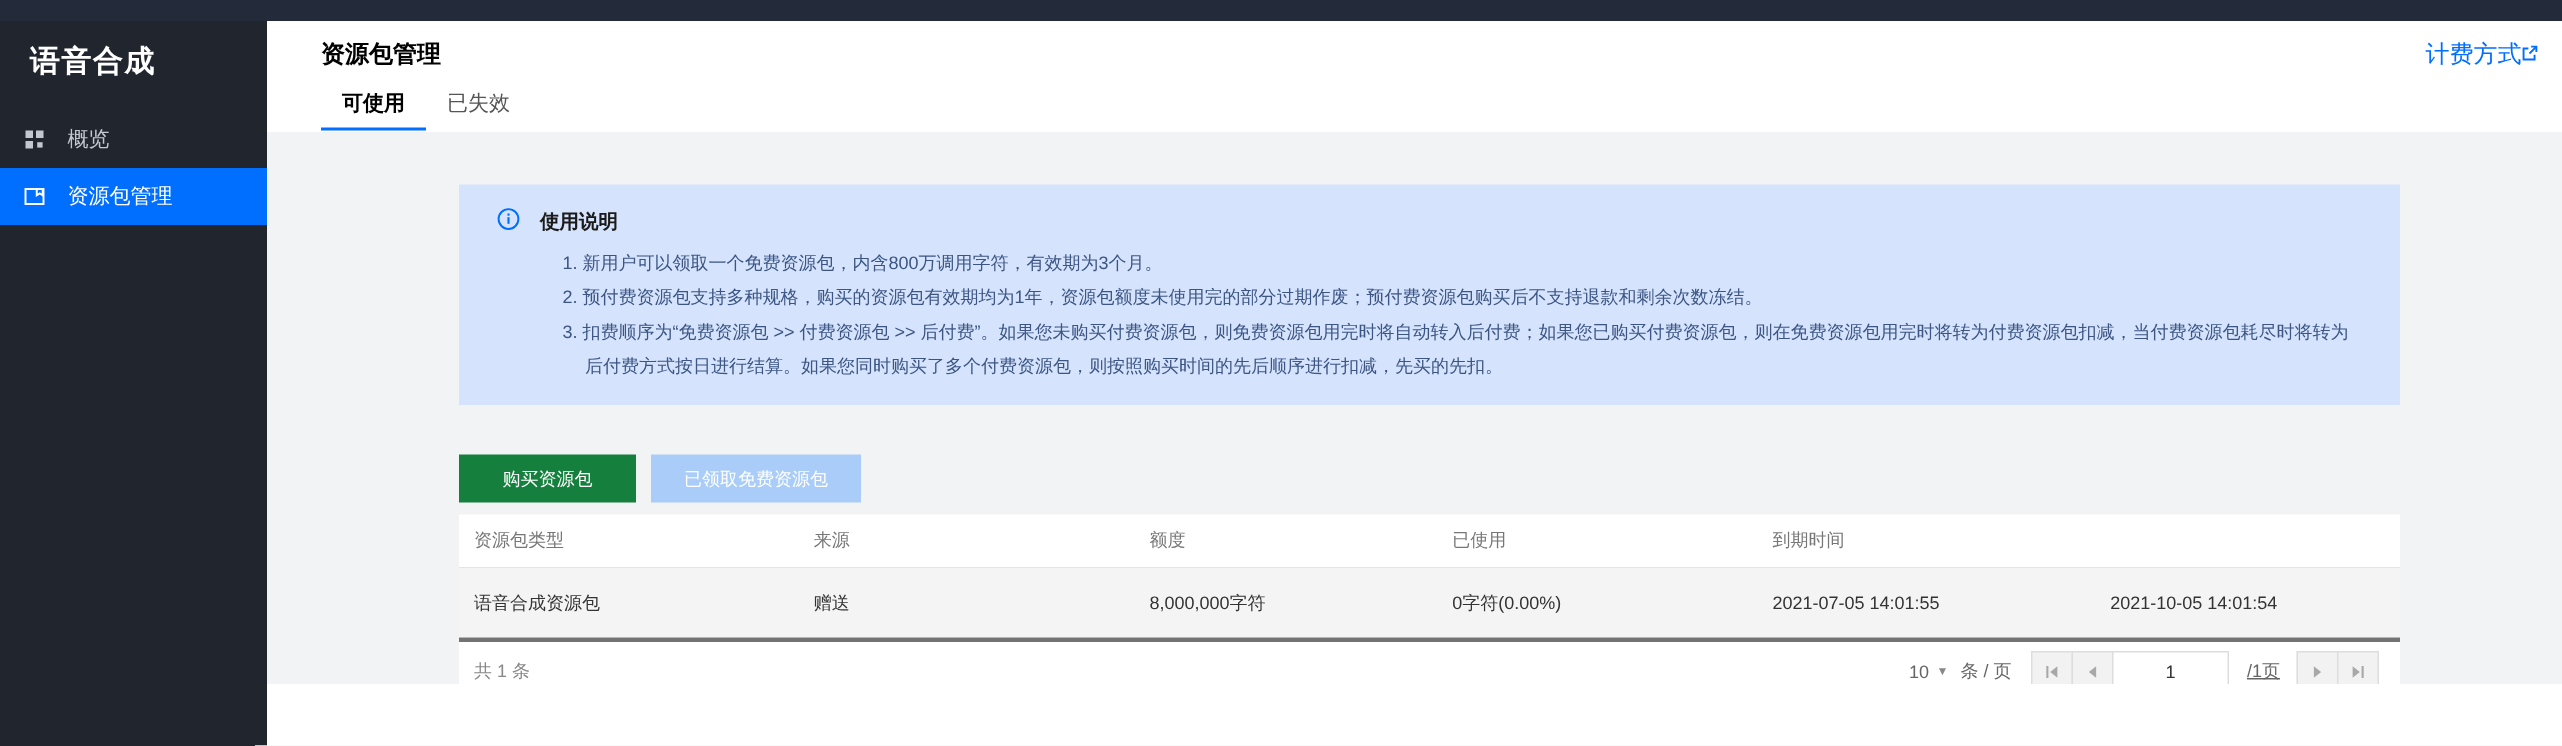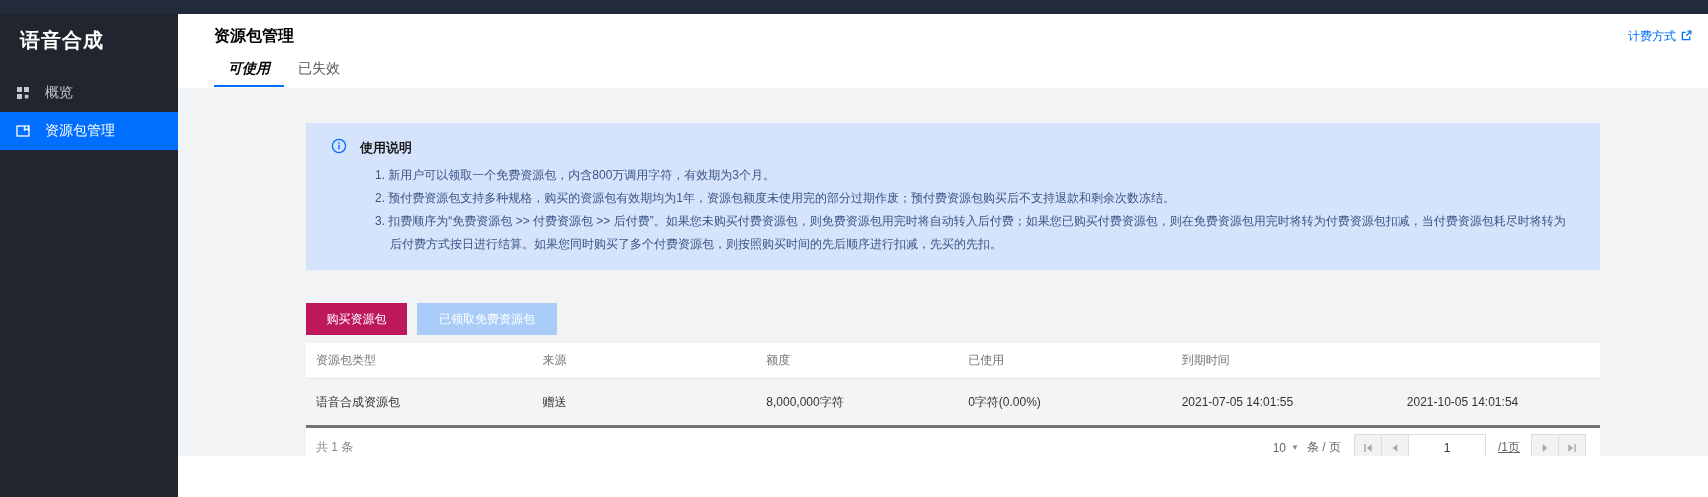--- a/index.html
+++ b/index.html
@@ -18,40 +18,40 @@
               color:#c3c7cf; font-size:14px; cursor:pointer; }
   .nav-item.active { background:#006eff; color:#fff; }
   .nav-icon { width:14px; height:14px; display:inline-flex; }
   .nav-icon svg { display:block; }
 
   
   .content { flex:1; display:flex; flex-direction:column; min-width:0; }
   .content-header { background:#fff; padding:0 16px 0 36px; height:74px; }
   .header-row { display:flex; justify-content:space-between; align-items:center; padding-top:12px; }
   .page-title { font-size:16px; font-weight:bold; color:#000; }
-  .billing-link { color:#006eff; font-size:12px; display:flex; align-items:center; gap:5px; cursor:pointer; text-decoration:none; }
+  .billing-link { color:#006eff; font-size:16px; display:flex; align-items:center; cursor:pointer; text-decoration:none; }
   .tabs { display:flex; margin-top:5px; }
   .tab { padding:8px 14px 7px; font-size:14px; color:#555; cursor:pointer; border-bottom:2px solid transparent; }
-  .tab.active { color:#000; font-weight:bold; border-bottom-color:#006eff;font-style:italic; }
+  .tab.active { color:#000; font-weight:bold; border-bottom-color:#006eff; }
 
   .content-body { background:#f2f3f5; height:368px; }
   .bottom-strip { background:#fff; flex:1; }
   .column { width:1294px; margin-left:128px; }
 
   
   .notice { background:#d5e4fc; margin-top:35px; padding:15px 24px 14px 25px; }
   .notice-head { display:flex; align-items:center; gap:13px; margin-bottom:7px; }
   .notice-title { font-weight:bold; color:#1a1a1a; font-size:13px; }
   .notice-list { padding-left:44px; }
   .notice-item { line-height:23px; color:#3c5584; padding-left:15px; text-indent:-15px; }
 
   
   .actions { margin-top:33px; display:flex; gap:10px; }
   .btn { height:32px; border:none; color:#fff; font-size:12px; font-family:inherit; }
-  .btn-buy { width:101px; background:#be185d; cursor:pointer;font-family:Liberation Serif, serif; }
+  .btn-buy { width:118px; background:#15803d; cursor:pointer;font-family:Liberation Serif, serif; }
   .btn-claimed { padding:0 22px; background:#a9cdf8; cursor:default; }
 
   
   .card { background:#fff; margin-top:8px; }
   .tgrid { display:grid; grid-template-columns:17.5% 17.3% 15.6% 16.5% 17.4% auto; align-items:center; }
   .thead { height:36px; color:#777; border-bottom:1px solid #e5e5e5; }
   .thead > div, .trow > div { padding-left:10px; white-space:nowrap; overflow:hidden; }
   .trow { height:46px; background:#f4f4f5; color:#333; }
   .tfoot { height:42px; display:flex; justify-content:space-between; align-items:center;
            padding:0 14px 0 10px; border-top:3px solid #737373; background:#fff; }

